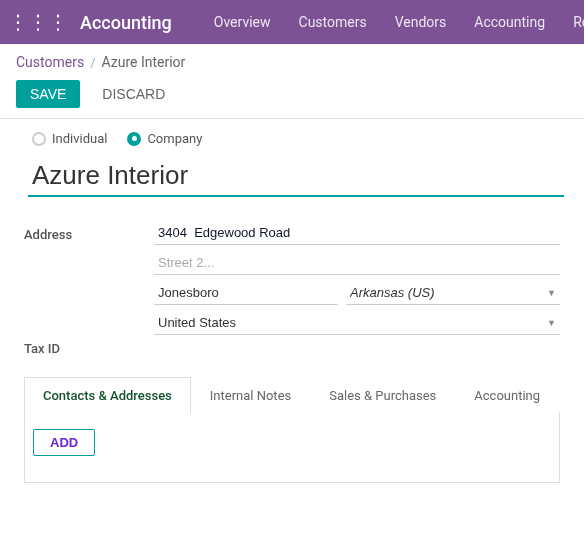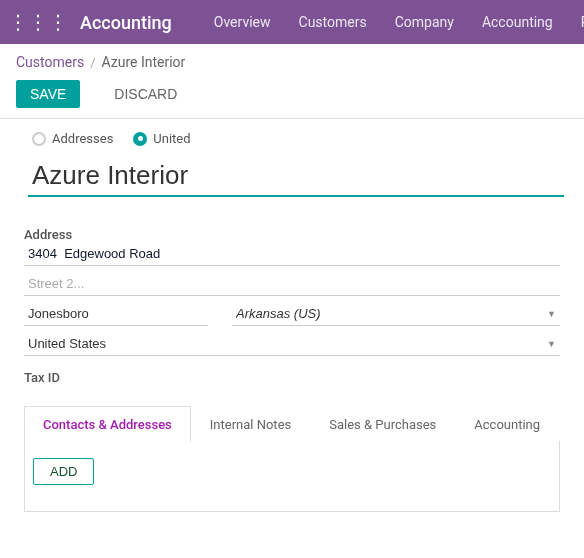--- a/index.html
+++ b/index.html
@@ -52,21 +52,21 @@
       font-size: 14px;
       color: #7C5295;
     }
     .breadcrumb-sep { color: #aaa; font-size: 13px; }
     .breadcrumb-current { color: #666; }
 
     
     .toolbar {
       padding: 6px 16px 10px 16px;
       display: flex;
-      gap: 20px;
+      gap: 8px;
       align-items: center;
     }
     .btn-save {
       background: #00A09D;
       color: #fff;
       border: none;
       padding: 6px 14px;
       font-size: 14px;
       font-weight: 500;
       cursor: pointer;
@@ -137,22 +137,20 @@
       border-bottom: 2px solid #00A09D;
       outline: none;
       padding: 2px 4px 4px 4px;
       margin-bottom: 24px;
       margin-left: 4px;
     }
 
     
     .form-row {
       display: flex;
-      margin-bottom: 8px;
-      flex-direction: column;
     }
     .form-label {
       width: 130px;
       min-width: 130px;
       color: #555;
       font-size: 13px;
       padding-top: 6px;
       font-weight: 500;
     }
     .form-fields {
@@ -168,21 +166,21 @@
       font-size: 13px;
       padding: 4px 4px;
       color: #0f172a;
       background: transparent;
       width: 100%;
     }
     .form-field-input::placeholder { color: #aaa; }
 
     .city-state-row {
       display: flex;
-      gap: 24px;
+      gap: 8px;
       align-items: center;
     }
     .city-input {
       flex: 1;
       border: none;
       border-bottom: 1px solid #ccc;
       outline: none;
       font-size: 13px;
       padding: 4px 4px;
       color: #333;
@@ -250,54 +248,54 @@
       font-size: 13px;
       color: #666;
       cursor: pointer;
       border: 1px solid transparent;
       border-bottom: none;
       position: relative;
       top: 1px;
       background: #fff;
     }
     .tab-item.active {
-      color: #a21caf;
+      color: #14532d;
       border-color: #ddd;
       border-bottom-color: #fff;
       font-weight: 500;
     }
 
     
     .tab-content {
       padding: 16px 8px;
       border: 1px solid #ddd;
       border-top: none;
       min-height: 70px;
     }
     .btn-add {
       border: 1px solid #00A09D;
       background: #fff;
-      color: #14532d;
+      color: #6d28d9;
       padding: 5px 16px;
       font-size: 13px;
-      font-weight: 400;
+      font-weight: 700;
       cursor: pointer;
       border-radius: 2px;
     }
   </style>
 </head>
 <body>
 
 <nav class="top-nav">
   <span class="top-nav-grid">⋮⋮⋮</span>
   <span class="top-nav-brand">Accounting</span>
   <div class="top-nav-links">
     <span class="top-nav-link">Overview</span>
     <span class="top-nav-link">Customers</span>
-    <span class="top-nav-link">Company</span>
+    <span class="top-nav-link">Vendors</span>
     <span class="top-nav-link">Accounting</span>
     <span class="top-nav-link">Reporting</span>
   </div>
 </nav>
 
 <div class="breadcrumb-bar">
   <span style="cursor:pointer;">Customers</span>
   <span class="breadcrumb-sep">/</span>
   <span class="breadcrumb-current">Azure Interior</span>
 </div>
@@ -306,25 +304,25 @@
   <button class="btn-save">SAVE</button>
   <button class="btn-discard">DISCARD</button>
 </div>
 
 <div class="form-area">
 
   
   <div class="type-radios">
     <label class="radio-option">
       <span class="radio-circle"></span>
-      <span>Addresses</span>
+      <span>Individual</span>
     </label>
     <label class="radio-option">
       <span class="radio-circle checked"></span>
-      <span>United</span>
+      <span>Company</span>
     </label>
   </div>
 
   
   <input type="text" class="company-name-input" value="Azure Interior" style="">
 
   
   <div class="form-row">
     <div class="form-label">Address</div>
     <div class="form-fields">

